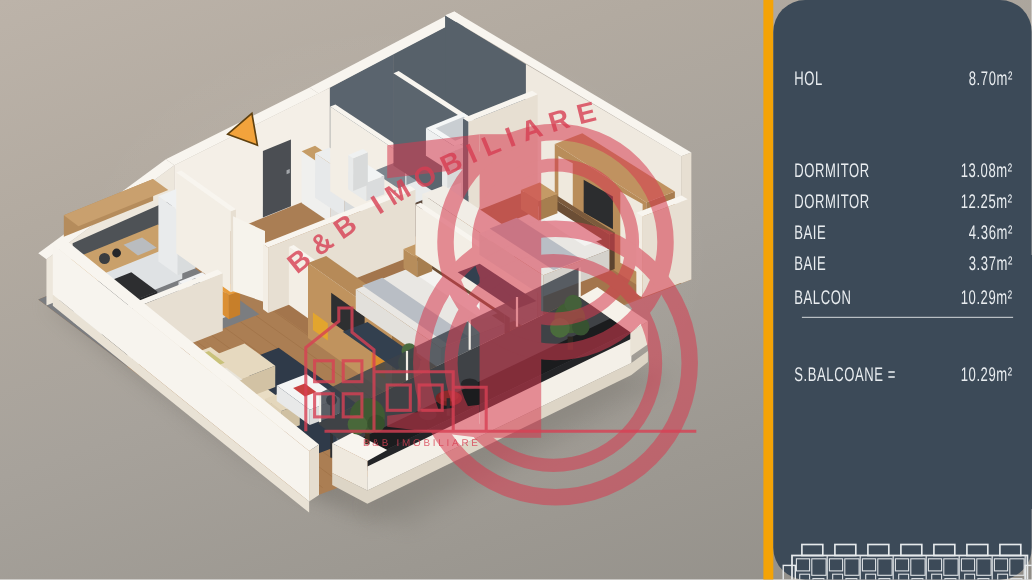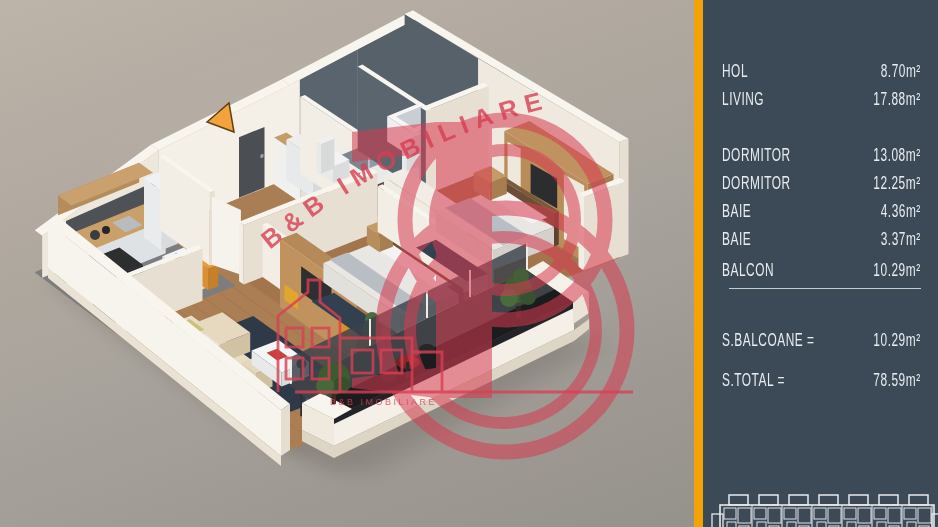--- a/index.html
+++ b/index.html
@@ -1,20 +1,20 @@
 <!DOCTYPE html>
 <html><head><meta charset="utf-8">
 <style>
 html,body{margin:0;padding:0;width:938px;height:527px;overflow:hidden;
   font-family:"Liberation Sans",sans-serif;}
 #stage{position:relative;width:938px;height:527px;
  background:linear-gradient(160deg,#bcb3a9 0%,#b2aaa0 25%,#a7a29b 50%,#9c9891 75%,#918e88 100%);}
 #glow{position:absolute;left:0;top:0;width:938px;height:527px;
  background:radial-gradient(ellipse 420px 300px at 360px 230px,rgba(255,255,255,0.10),rgba(255,255,255,0) 70%);}
-#panel{position:absolute;left:703px;top:0;width:235px;height:527px;background:#3c4a58;}
+#panel{position:absolute;left:703px;top:0;width:235px;height:527px;background:#3c4a58;border-radius:29px;}
 #gold{position:absolute;left:694px;top:0;width:9px;height:527px;background:#f4a306;}
 .row{position:absolute;left:19px;width:199px;height:22px;font-size:18px;color:#e9edf0;}
 .lab{position:absolute;left:0;top:0;transform:scaleX(0.66);transform-origin:0 0;white-space:nowrap;letter-spacing:0.8px;}
 .val{position:absolute;right:0;top:0;transform:scaleX(0.66);transform-origin:100% 0;white-space:nowrap;letter-spacing:0.8px;}
 #sep{position:absolute;left:26px;top:288px;width:192px;height:0;border-top:1.5px solid #c6cbd0;}
 </style></head>
 <body>
 <div id="stage">
 <div id="glow"></div>
 <svg width="938" height="527" viewBox="0 0 938 527" style="position:absolute;left:0;top:0">
@@ -497,24 +497,20 @@
         <polygon points="207,122 229,103 234,132" fill="#f2a33c" stroke="#5f4110" stroke-width="1.5"></polygon>
       </g>
 </svg>
 <div id="gold"></div>
 
 <div id="panel">
 <div class="row" style="top:61px">
         <span class="lab">HOL</span>
         <span class="val">8.70m²</span>
       </div>
-<div class="row" style="top:89px">
-        <span class="lab">LIVING</span>
-        <span class="val">17.88m²</span>
-      </div>
 <div class="row" style="top:145px">
         <span class="lab">DORMITOR</span>
         <span class="val">13.08m²</span>
       </div>
 <div class="row" style="top:173px">
         <span class="lab">DORMITOR</span>
         <span class="val">12.25m²</span>
       </div>
 <div class="row" style="top:201px">
         <span class="lab">BAIE</span>
@@ -526,24 +522,20 @@
       </div>
 <div class="row" style="top:260px">
         <span class="lab">BALCON</span>
         <span class="val">10.29m²</span>
       </div>
 
 <div id="sep"></div>
 <div class="row" style="top:330px">
         <span class="lab">S.BALCOANE =</span>
         <span class="val">10.29m²</span>
-      </div>
-<div class="row" style="top:370px">
-        <span class="lab">S.TOTAL =</span>
-        <span class="val">78.59m²</span>
       </div>
 
 <svg width="234" height="35" viewBox="0 0 234 35" style="position:absolute;left:8px;top:492px;overflow:hidden">
         <rect x="9" y="13" width="214" height="50" fill="none" stroke="#e6eaec" stroke-width="1.6"></rect>
         <rect x="18" y="3" width="19" height="10" fill="none" stroke="#e6eaec" stroke-width="1.5"></rect>
         <rect x="13" y="16" width="12" height="11" fill="none" stroke="#dfe3e6" stroke-width="1"></rect>
         <rect x="27" y="16" width="13" height="15" fill="none" stroke="#dfe3e6" stroke-width="1"></rect>
         <rect x="16" y="30" width="9" height="9" fill="none" stroke="#dfe3e6" stroke-width="1"></rect>
         <rect x="28" y="34" width="10" height="12" fill="none" stroke="#dfe3e6" stroke-width="1"></rect>
         <line x1="41" y1="13" x2="41" y2="63" stroke="#dfe3e6" stroke-width="1.1"></line>

